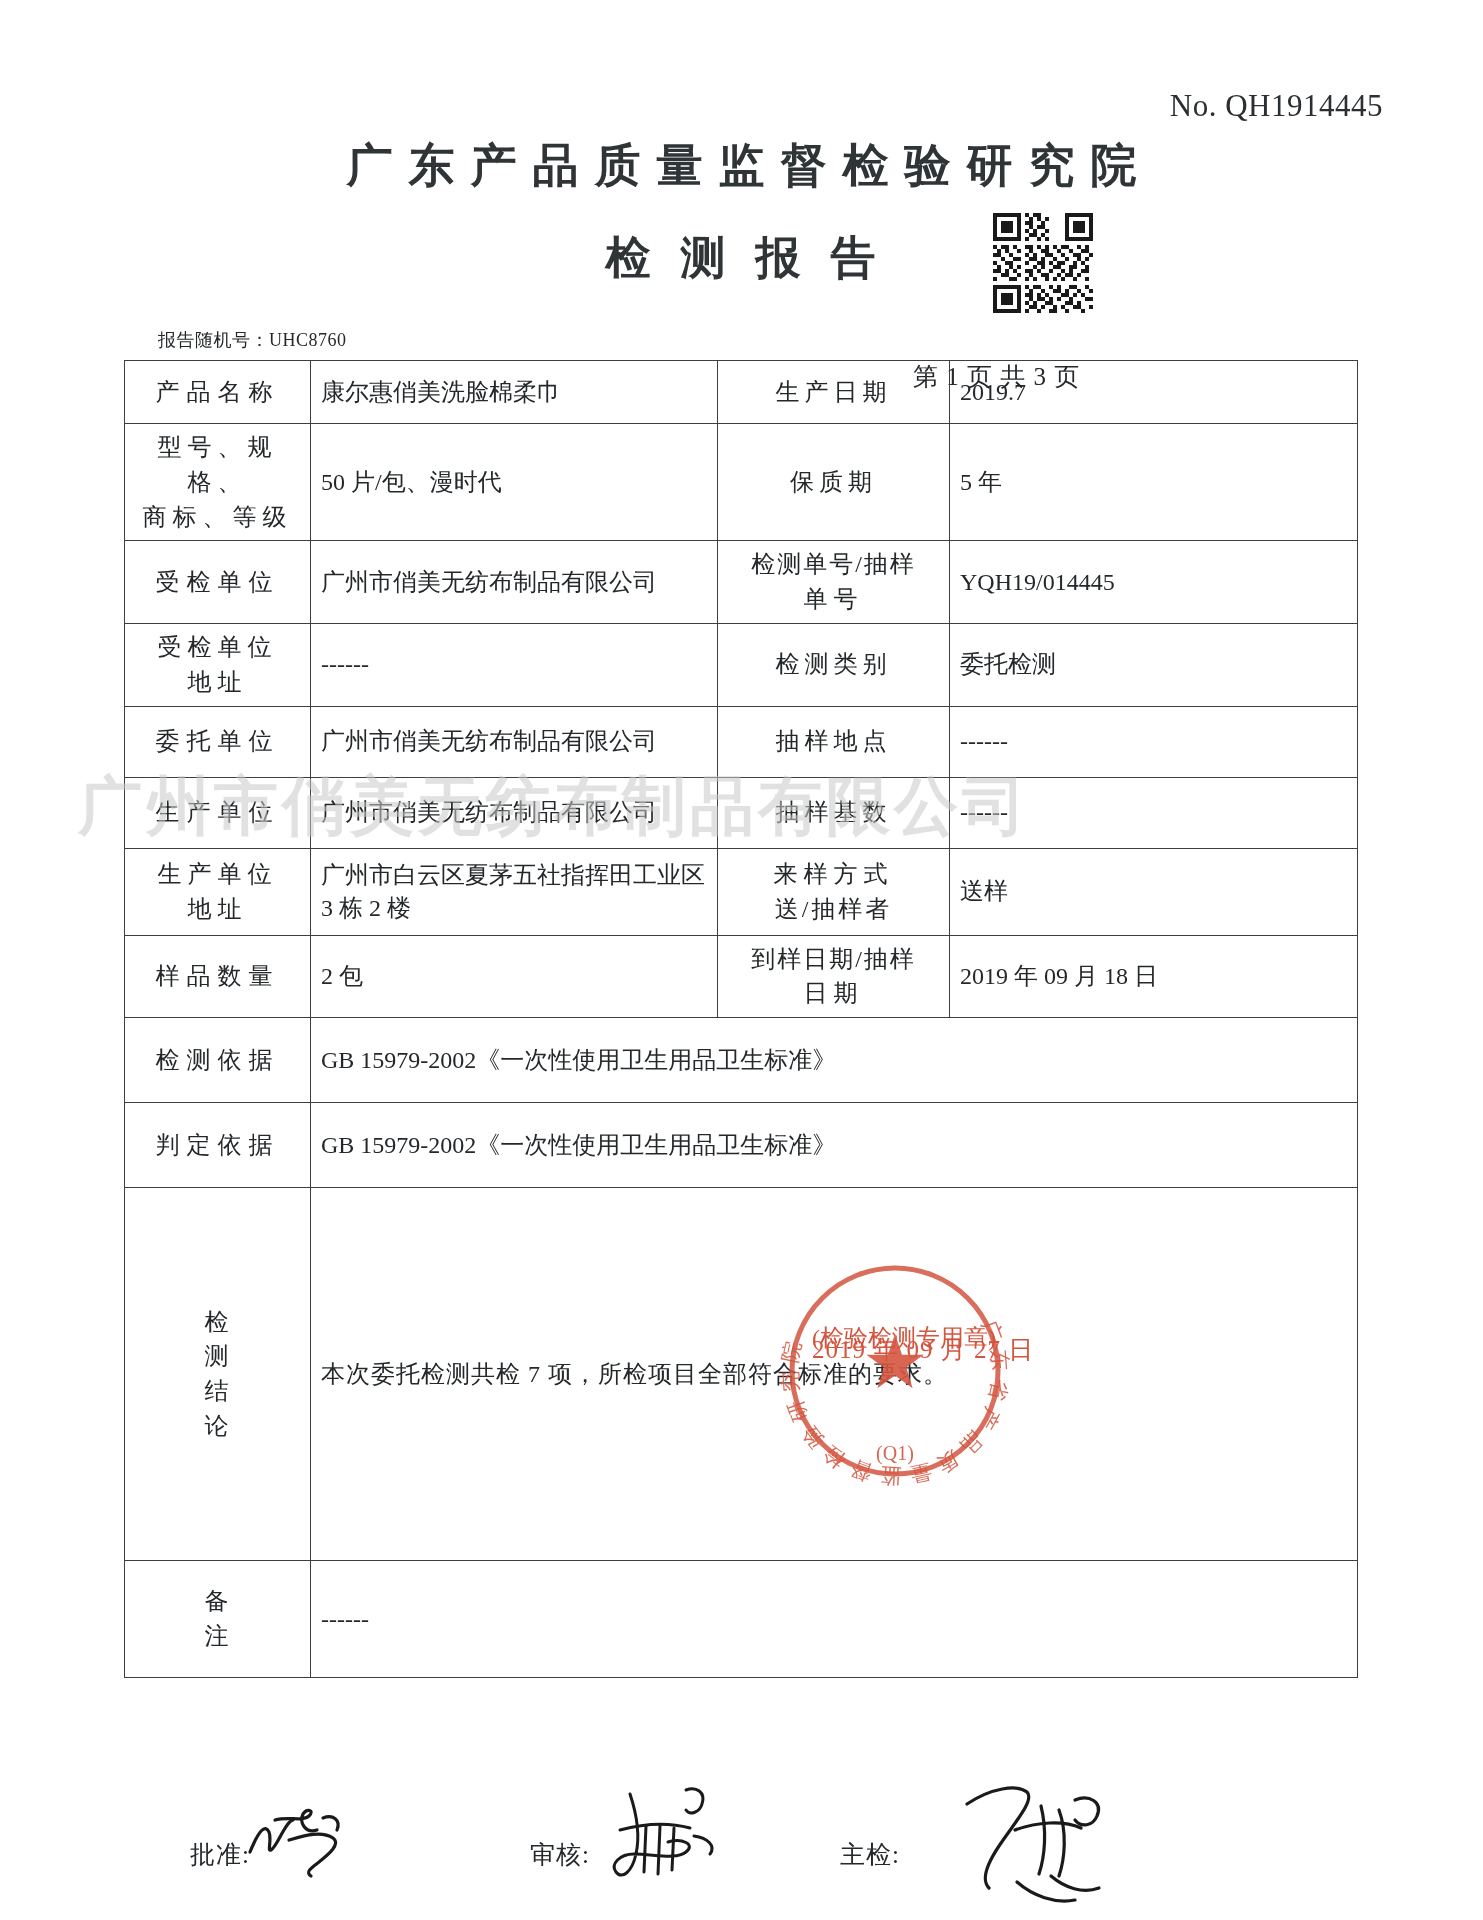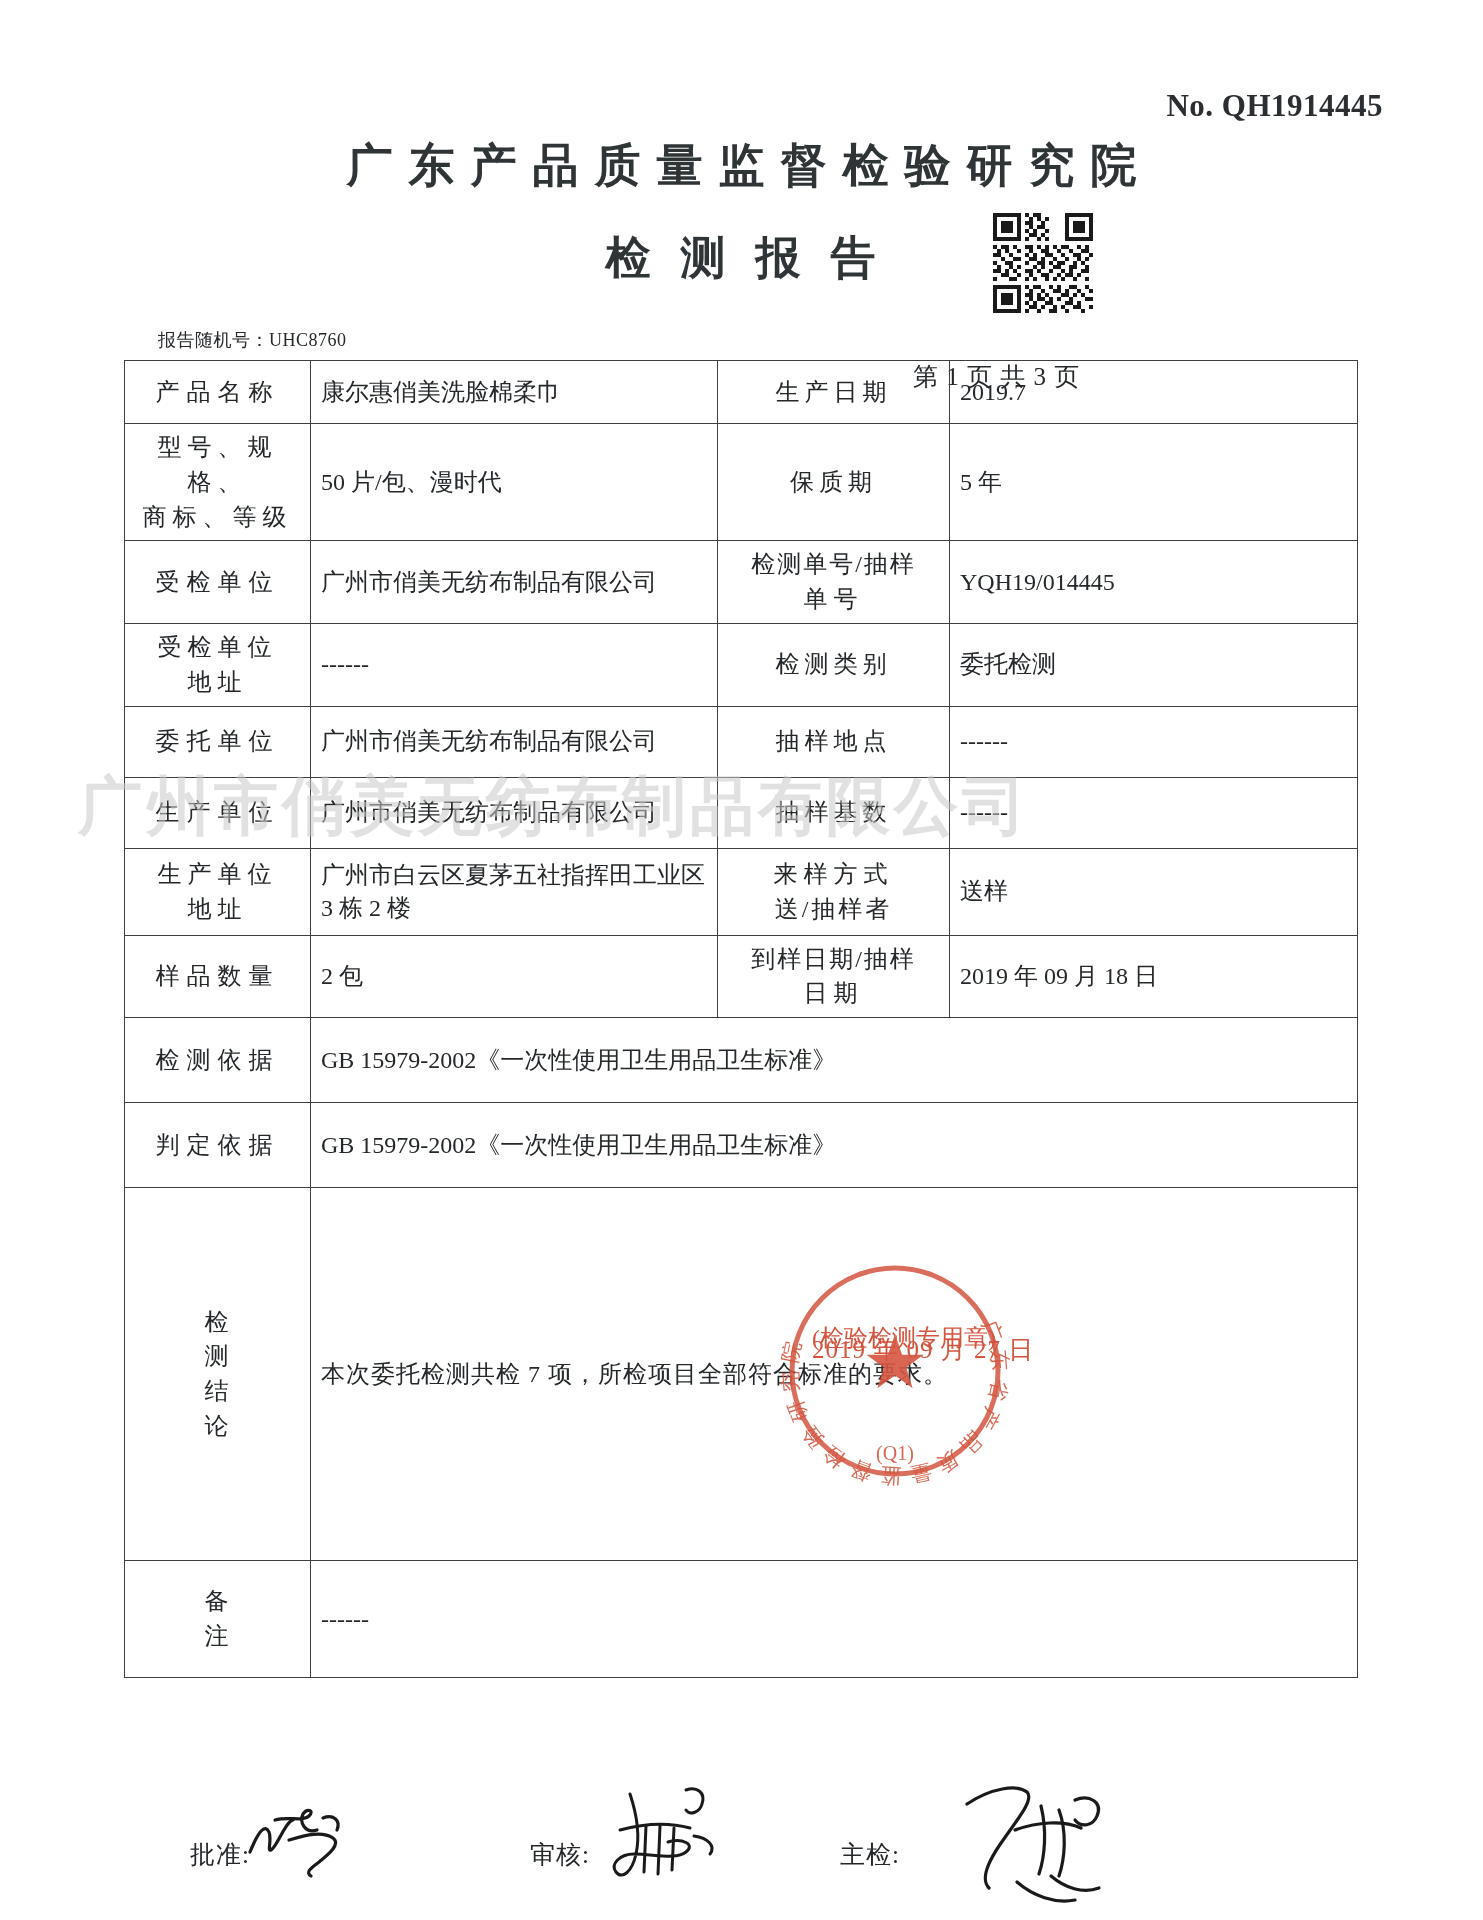--- a/index.html
+++ b/index.html
@@ -6,21 +6,21 @@
   body{
     width:1483px;height:1920px;position:relative;overflow:hidden;
     font-family:"Liberation Serif","DejaVu Serif",serif;
     color:#24282a;
   }
   .page{position:absolute;inset:0;}
 
   
   .docno{
     position:absolute;right:100px;top:88px;
-    font-size:31px;font-weight:bold;letter-spacing:.5px;
+    font-size:31px;font-weight:normal;letter-spacing:.5px;
     color:#2b2f31;white-space:nowrap;
   }
   .org-title{
     position:absolute;left:0;right:0;top:135px;
     text-align:center;
     font-size:46px;font-weight:bold;letter-spacing:16px;
     padding-left:16px;
     color:#2f3436;
     font-family:"Liberation Sans","DejaVu Sans",sans-serif;
   }

